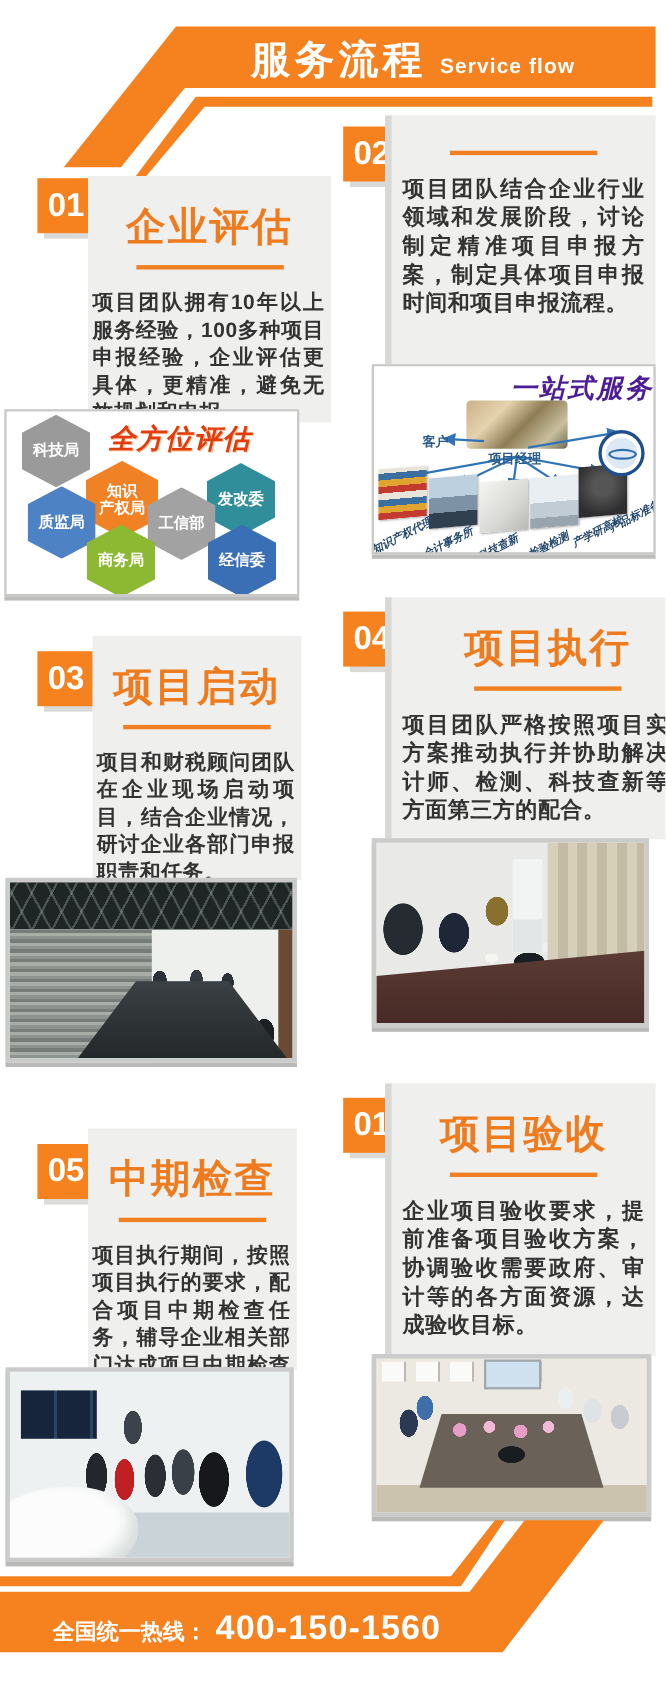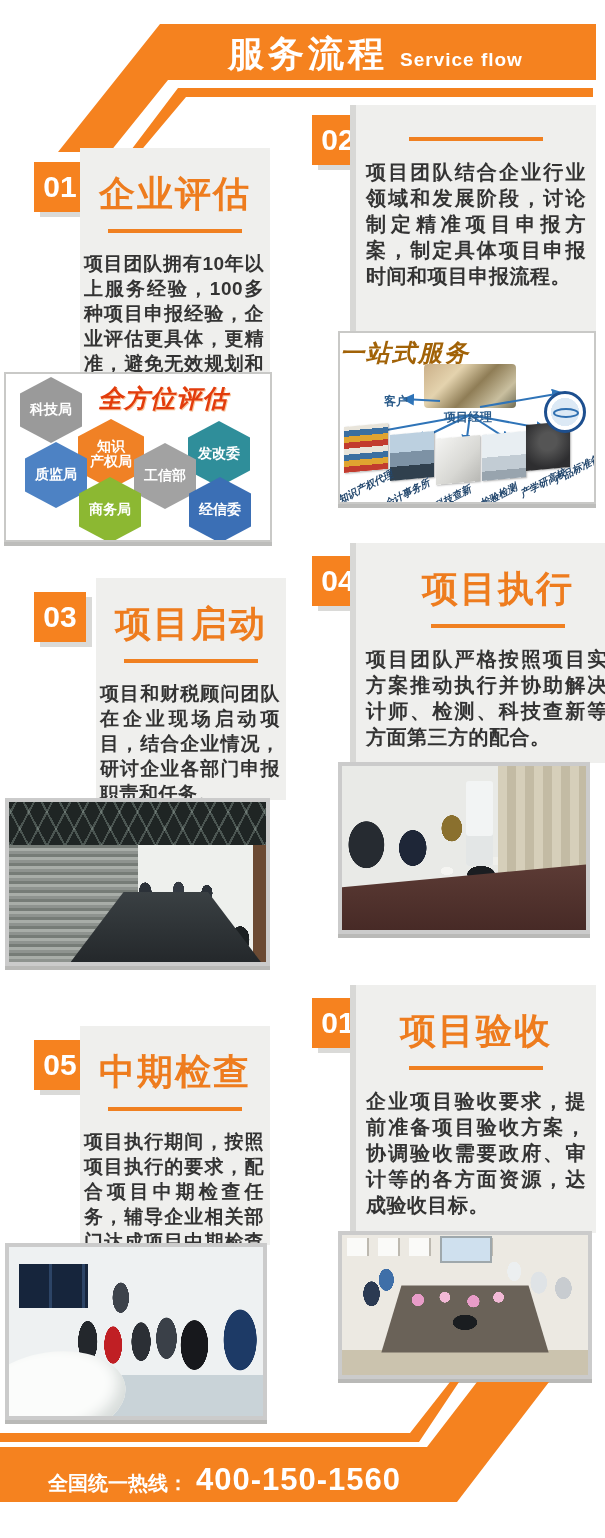--- a/index.html
+++ b/index.html
@@ -37,22 +37,22 @@
 
   
   .hex{position:absolute;width:62px;height:66px;color:#fff;font-size:14px;font-weight:bold;
        display:flex;align-items:center;justify-content:center;text-align:center;line-height:1.1;
        clip-path:polygon(50% 0,100% 25%,100% 75%,50% 100%,0 75%,0 25%);white-space:pre-line;}
   .hex.big{width:66px;height:70px;}
   .assess-title{position:absolute;left:92px;top:8px;font-size:25px;font-weight:bold;font-style:italic;
                 color:#E23C0C;letter-spacing:1px;text-shadow:1px 1px 0 #f9c49a;}
 
   
-  .onestop-title{position:absolute;left:0;right:0;top:4px;text-align:left;font-size:24px;
-                 font-weight:bold;font-style:italic;color:#a16207;letter-spacing:2px;}
+  .onestop-title{position:absolute;left:0;right:0;top:4px;text-align:right;font-size:24px;
+                 font-weight:bold;font-style:italic;color:#4c1d95;letter-spacing:2px;}
   .os-photo{position:absolute;left:84px;top:31px;width:92px;height:44px;border-radius:4px;
             background:linear-gradient(135deg,#cbb089 0%,#e4d3ae 30%,#8f7d56 55%,#c9bf9f 80%,#6f6b52 100%);}
   .os-node{position:absolute;color:#2A5B8A;font-size:12px;font-weight:bold;}
   .thumb{position:absolute;width:44px;height:46px;transform:skewY(-5deg);box-shadow:1px 1px 2px rgba(0,0,0,.3);}
   .t1{background:repeating-linear-gradient(0deg,#c23b2e 0 6px,#e0a430 6px 12px,#3b6fa0 12px 18px,#e8e4da 18px 24px);}
   .t2{background:linear-gradient(180deg,#bcd0e0 0 40%,#7d92a5 40% 70%,#30404e 70%);}
   .t3{background:linear-gradient(135deg,#f4f4f2,#d8d8d4 60%,#b8b8b4);}
   .t4{background:linear-gradient(180deg,#e8eef2 0 50%,#c2ccd4 50% 80%,#98a4ae 80%);}
   .t5{background:radial-gradient(circle at 50% 40%,#555 25%,#2e2e30 75%);}
   .os-label{position:absolute;font-size:10px;font-weight:bold;font-style:italic;color:#24486E;
@@ -148,21 +148,21 @@
   <svg class="abs" style="left:0;top:0" width="605" height="170" viewBox="0 0 605 170">
     <polygon class="band-fill" points="160,24 596,24 596,80 168,80 110,152 58,152"></polygon>
     <polygon class="band-fill" points="178,88 593,88 593,97 186,97 128,166 119,166"></polygon>
   </svg>
   <div class="header-text">
     <span class="cn">服务流程</span>
     <span class="en">Service flow</span>
   </div>
 
   <div class="badge" style="left:18px;top:162px">01</div>
-  <div class="card" style="left:80px;top:148px;width:190px;height:224px">
+  <div class="card" style="left:80px;top:160px;width:221px;height:224px">
     <div class="card-title">企业评估</div>
     <div class="card-rule"></div>
     <div class="card-body">项目团队拥有10年以上服务经验，100多种项目申报经验，企业评估更具体，更精准，避免无效规划和申报。</div>
   </div>
   <div class="panel" style="left:4px;top:372px;width:268px;height:170px">
     <div class="assess-title">全方位评估</div>
     <div class="hex" style="left: 14px; top: 3px; background: rgb(154, 154, 154);">科技局</div>
     <div class="hex big" style="left: 72px; top: 45px; background: rgb(240, 129, 37);">知识
 产权局</div>
     <div class="hex" style="left: 182px; top: 47px; background: rgb(47, 142, 154);">发改委</div>
@@ -206,21 +206,21 @@
     <div class="os-logo"></div>
     <div class="os-label" style="left:2px;top:160px">知识产权代理</div>
     <div class="os-label" style="left:48px;top:164px">会计事务所</div>
     <div class="os-label" style="left:98px;top:166px">科技查新</div>
     <div class="os-label" style="left:144px;top:164px">检验检测</div>
     <div class="os-label" style="left:184px;top:154px">产学研高校</div>
     <div class="os-label" style="left:218px;top:140px">产品标准备案</div>
   </div>
 
   <div class="badge" style="left:18px;top:592px">03</div>
-  <div class="card" style="left:96px;top:578px;width:190px;height:222px">
+  <div class="card" style="left:84px;top:578px;width:190px;height:222px">
     <div class="card-title">项目启动</div>
     <div class="card-rule"></div>
     <div class="card-body">项目和财税顾问团队在企业现场启动项目，结合企业情况，研讨企业各部门申报职责和任务。</div>
   </div>
   <div class="photo photo-launch" style="left:5px;top:798px;width:265px;height:168px">
     <div class="ph-child p3-ceiling"></div>
     <div class="ph-child p3-wallL"></div>
     <div class="ph-child p3-wood"></div>
     <div class="ph-child p3-table"></div>
   </div>

